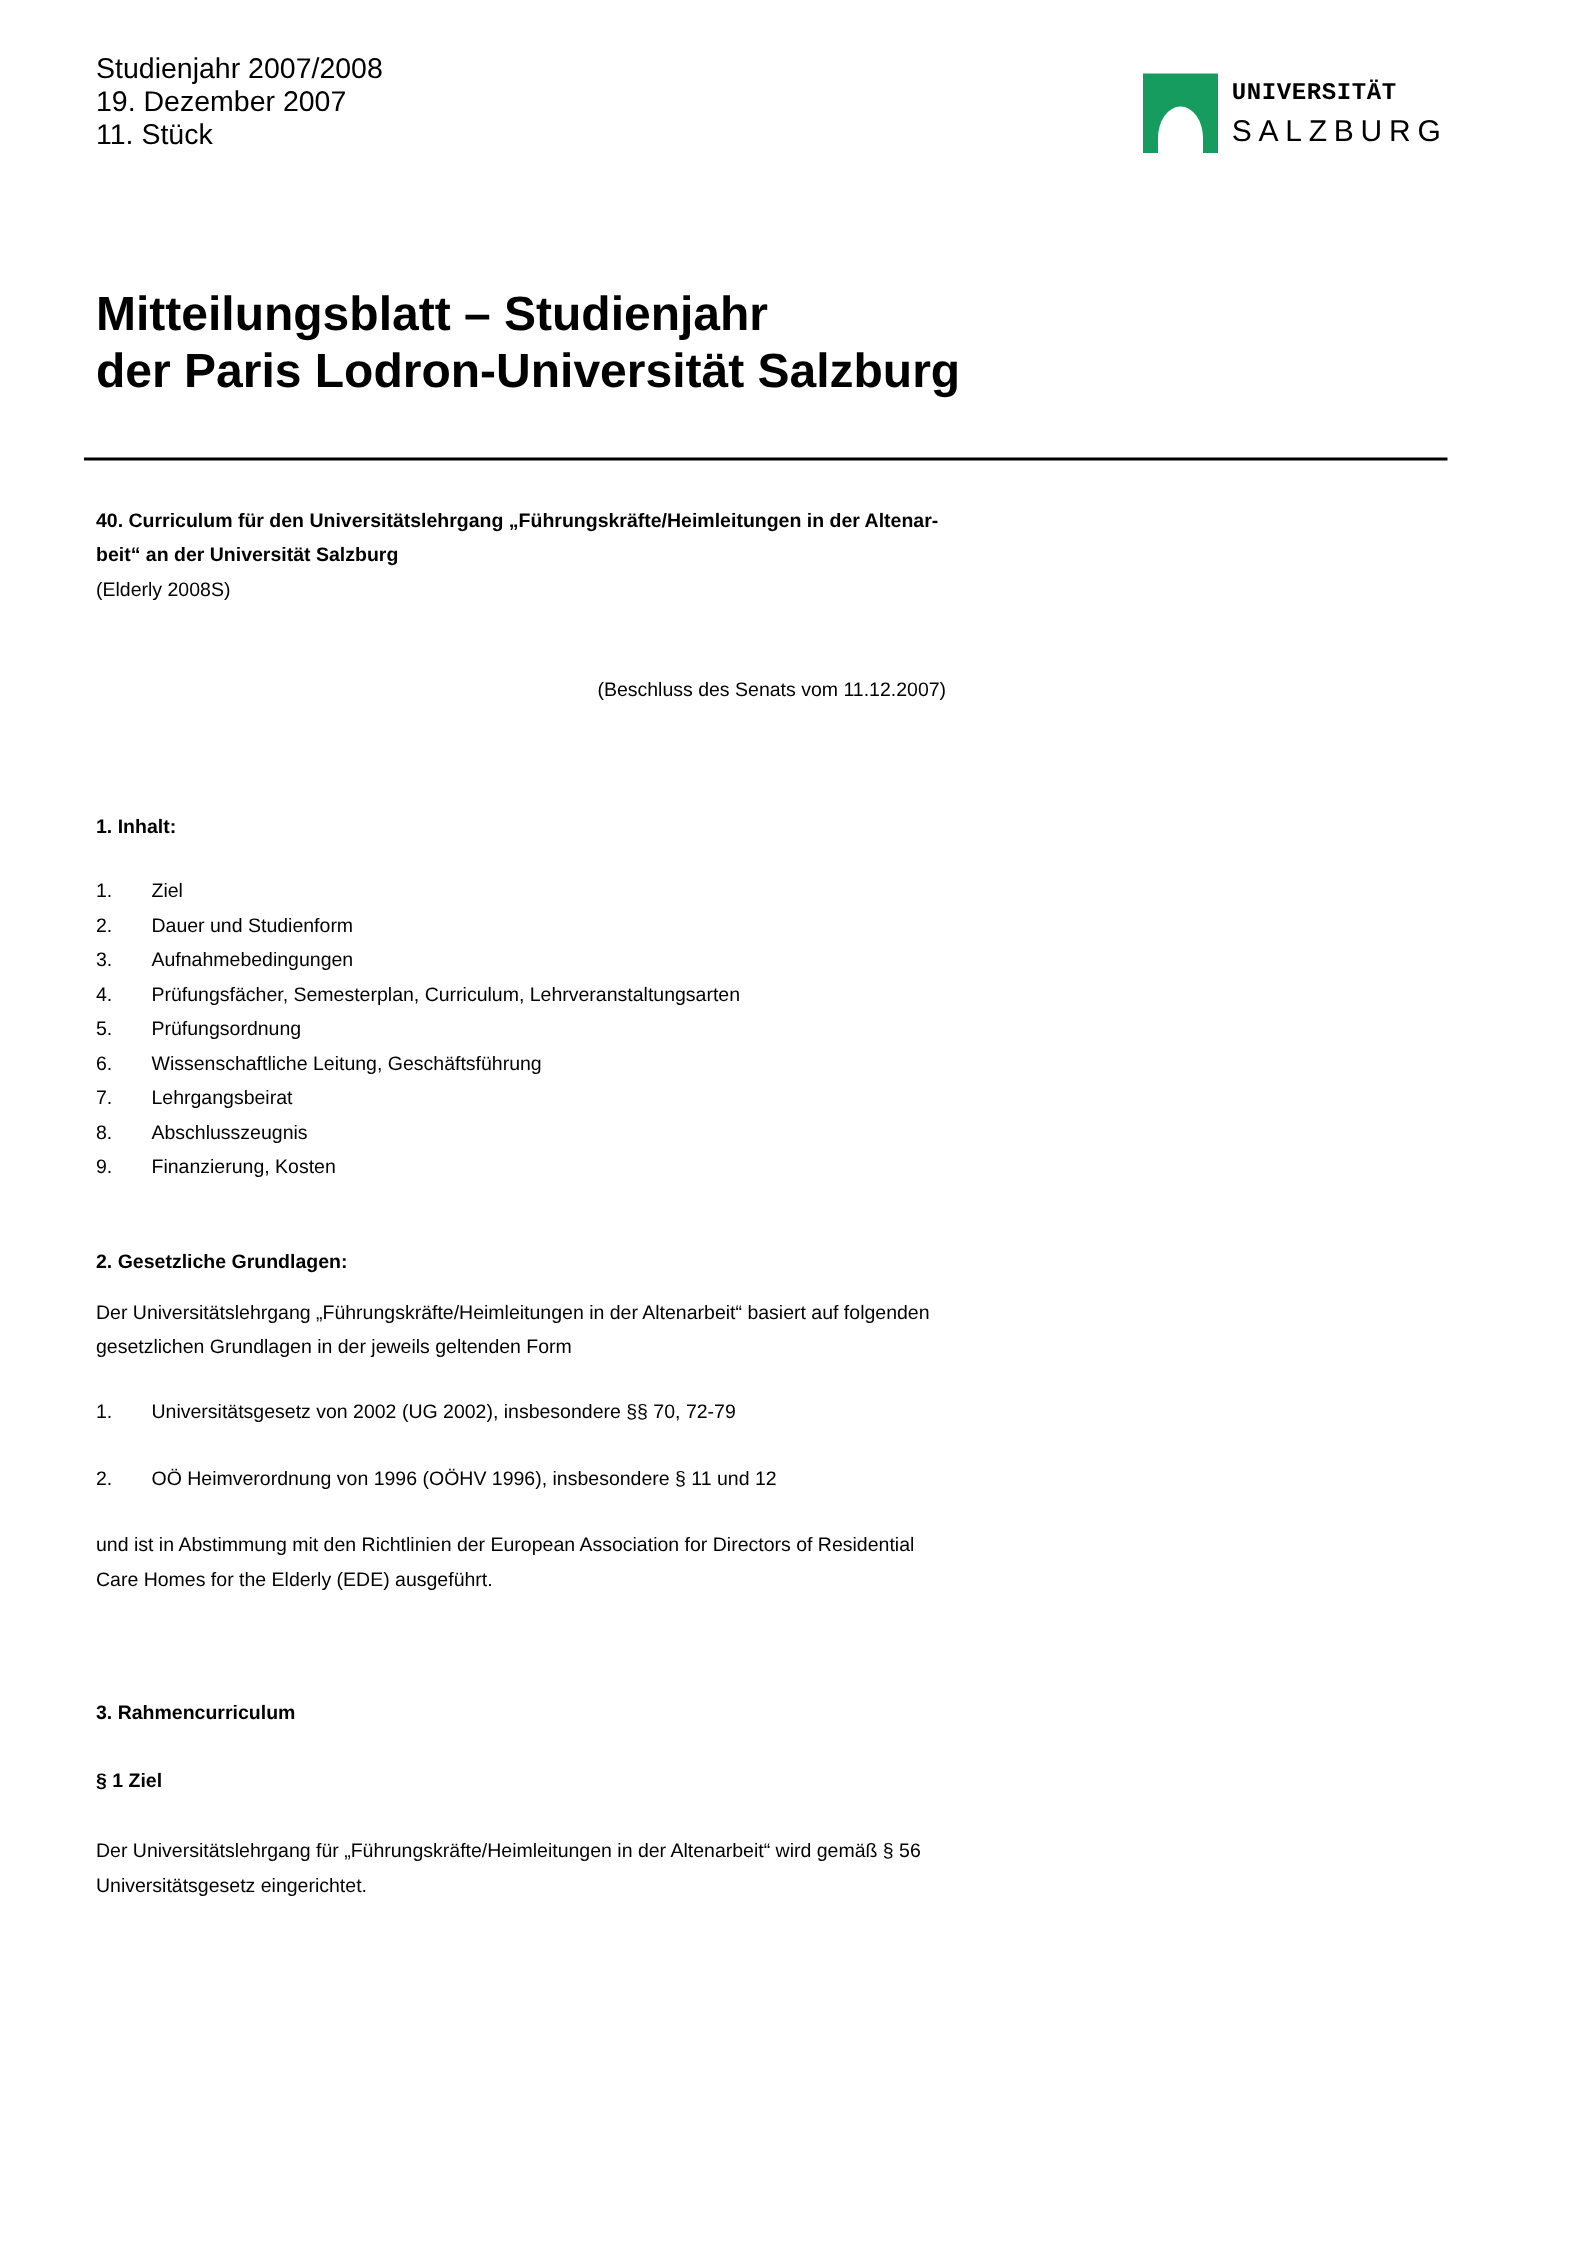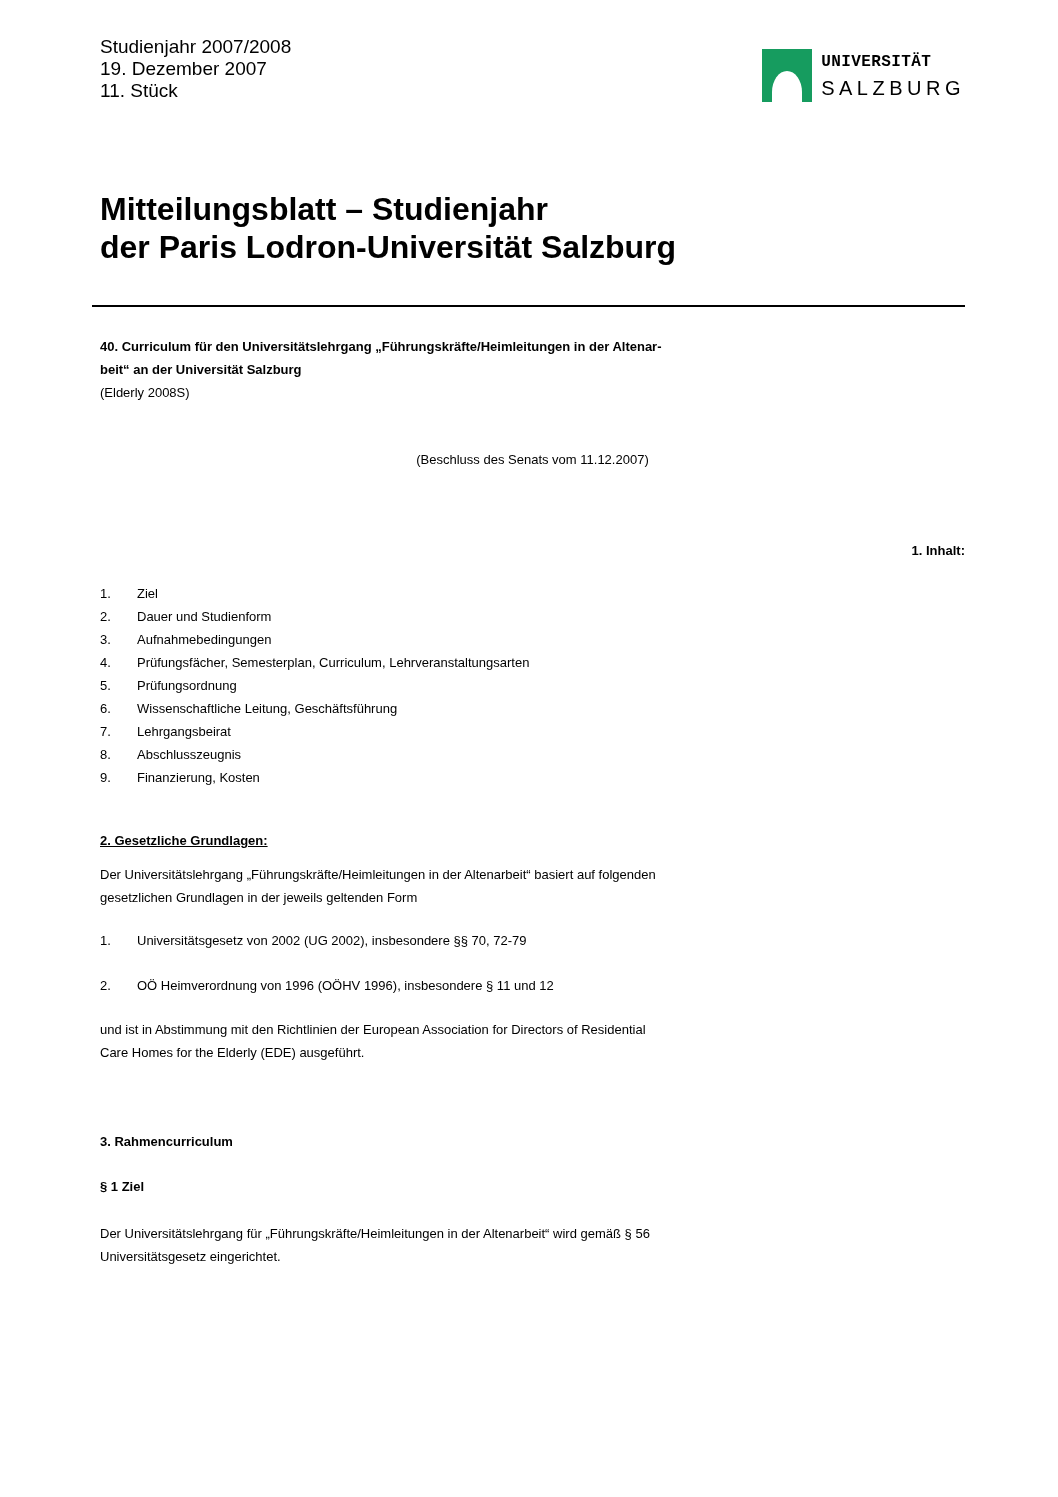--- a/index.html
+++ b/index.html
@@ -3,21 +3,21 @@
 <meta charset="utf-8">
 <style>
   html, body { margin: 0; padding: 0; }
   body {
     width: 1058px; height: 1497px;
     background: #ffffff;
     color: #000000;
     font-family: "Liberation Sans", "DejaVu Sans", sans-serif;
     overflow: hidden;
   }
-  .page { box-sizing: border-box; width: 1058px; height: 1497px; padding: 36px 93px 0 100px; }
+  .page { box-sizing: border-box; width: 1058px; height: 1497px; padding: 36px 93px 0 64px; }
   .line { white-space: nowrap; }
 
   
   .masthead { display: flex; justify-content: space-between; align-items: flex-start; }
   .issue { font-size: 19px; line-height: 22px; }
   .logo { display: flex; align-items: flex-start; gap: 9px; margin-top: 13px; }
   .logo-mark { width: 50px; height: 53px; position: relative; flex: none; }
   .logo-arch { position: absolute; left: 10px; bottom: 0; width: 30px; height: 31px; background: #ffffff;
                border-top-left-radius: 15px 21px; border-top-right-radius: 15px 21px; }
   .logo-top { font-size: 16px; line-height: 26px; font-weight: bold; letter-spacing: 0.4px; font-family: Liberation Mono, monospace; }
@@ -28,26 +28,26 @@
 
   .rule { margin: 39px 0 0 -8px; border: none; border-top: 2px solid #000; height: 0; }
 
   
   .body-text { font-size: 13px; line-height: 23px; }
   .bold { font-weight: bold; }
 
   .decree-heading { margin-top: 28px; }
   .senate { margin-top: 44px; text-align: center; }
 
-  .toc-heading { margin-top: 68px; text-align: right; }
+  .toc-heading { margin-top: 68px; }
   .toc { margin-top: 20px; }
   .num-row { display: flex; }
   .num-cell { width: 37px; flex: none; }
 
-  .legal-heading { margin-top: 40px; text-decoration: underline; }
+  .legal-heading { margin-top: 40px; }
   .legal-intro { margin-top: 11px; }
   .legal-item-1 { margin-top: 20px; }
   .legal-item-2 { margin-top: 22px; }
   .legal-outro { margin-top: 21px; }
 
   .fw-heading { margin-top: 66px; }
   .fw-sub { margin-top: 22px; }
   .fw-body { margin-top: 24px; }
 </style>
 </head>

